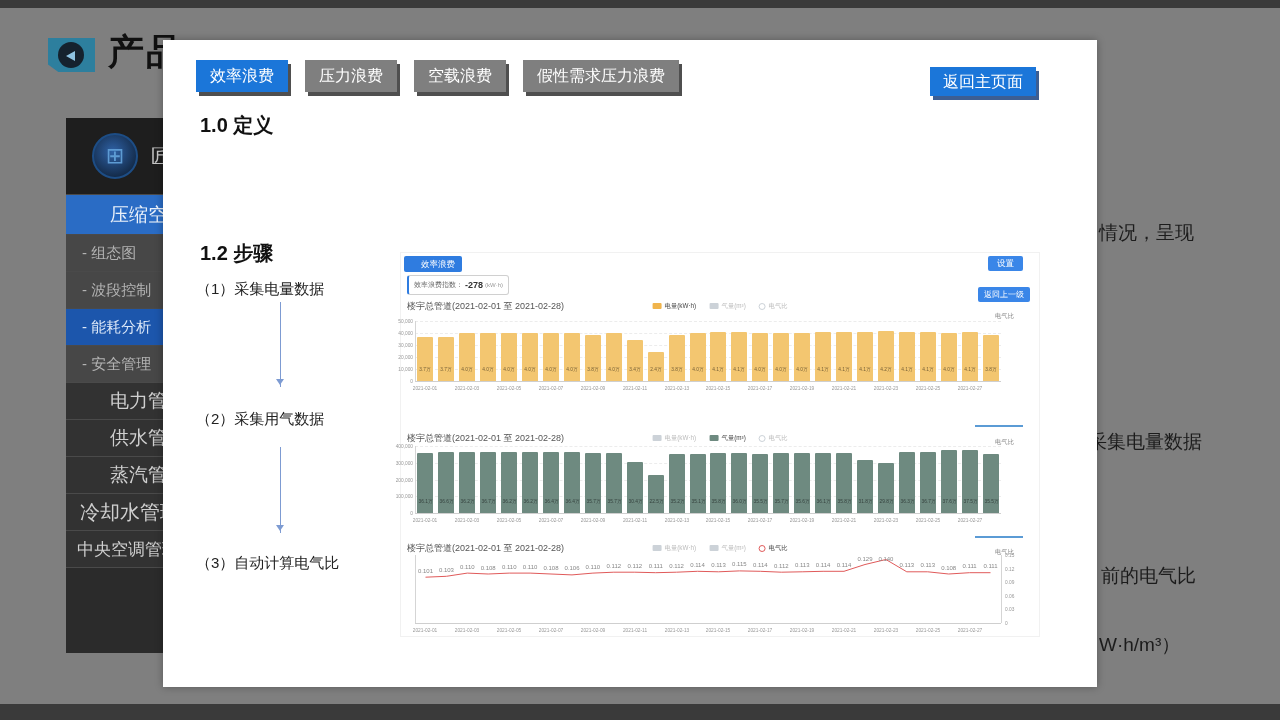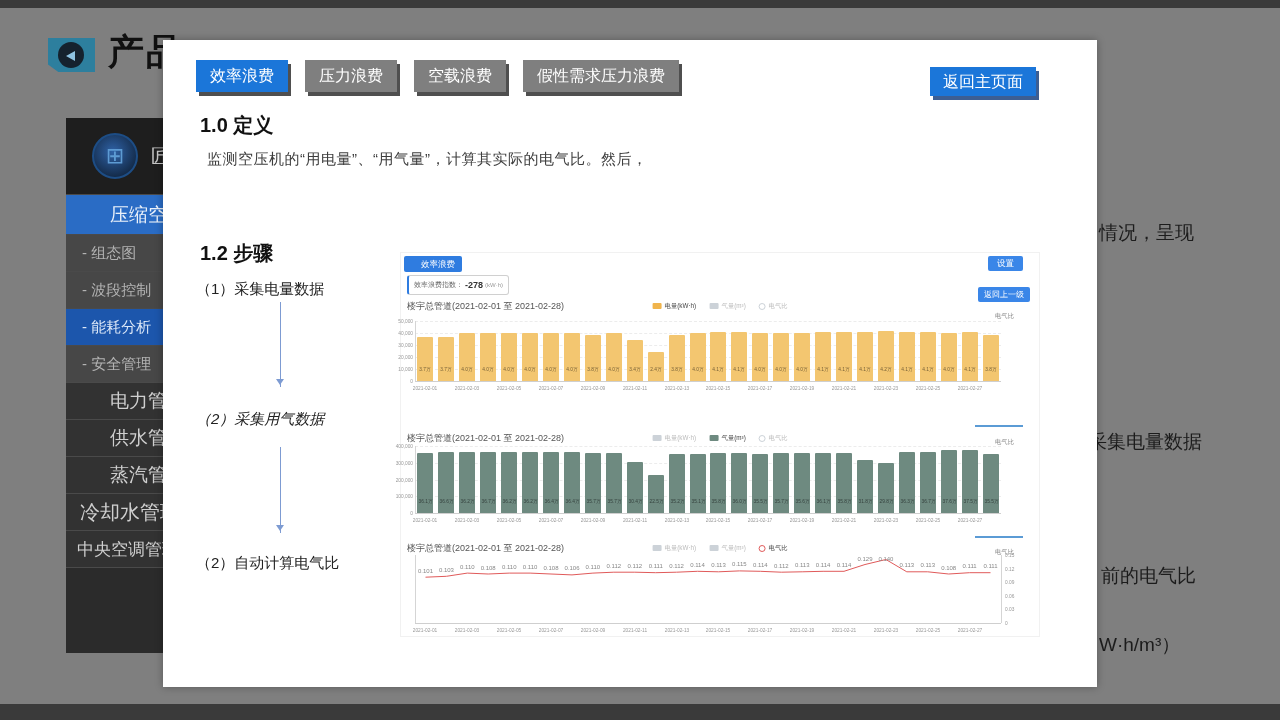--- a/index.html
+++ b/index.html
@@ -127,28 +127,27 @@
   <div class="panel">
     <div class="tabs" id="tabs">
         <div class="tab tab-active">效率浪费</div>
         <div class="tab">压力浪费</div>
         <div class="tab">空载浪费</div>
         <div class="tab">假性需求压力浪费</div>
       </div>
     <div class="back-main-btn">返回主页面</div>
 
     <div class="sec-h" style="left:37px;top:72px;">1.0 定义</div>
-    <div class="def-line" style="left:44px;top:110px;">监测空压机的“用电量”、“用气量”，计算其实际的电气比。然后，</div>
 
     <div class="sec-h" style="left:37px;top:200px;">1.2 步骤</div>
     <div class="step" style="left:33px;top:240px;">（1）采集电量数据</div>
     <div class="flow-arrow" style="left:117px;top:262px;height:85px;"></div>
-    <div class="step" style="left:33px;top:370px;font-style:italic;">（2）采集用气数据</div>
+    <div class="step" style="left:33px;top:370px;">（2）采集用气数据</div>
     <div class="flow-arrow" style="left:117px;top:407px;height:86px;"></div>
-    <div class="step" style="left:33px;top:514px;">（2）自动计算电气比</div>
+    <div class="step" style="left:33px;top:514px;">（3）自动计算电气比</div>
 
     <div class="shot">
       <div class="shot-badge">
         <span class="badge-ico"><i style="height:3px;"></i><i style="height:5px;"></i><i style="height:7px;"></i></span>
         <span>效率浪费</span>
       </div>
       <div class="stat-box">
         <span class="stat-label">效率浪费指数：</span>
         <span class="stat-value">-278</span>
         <span class="stat-unit">(kW·h)</span>

